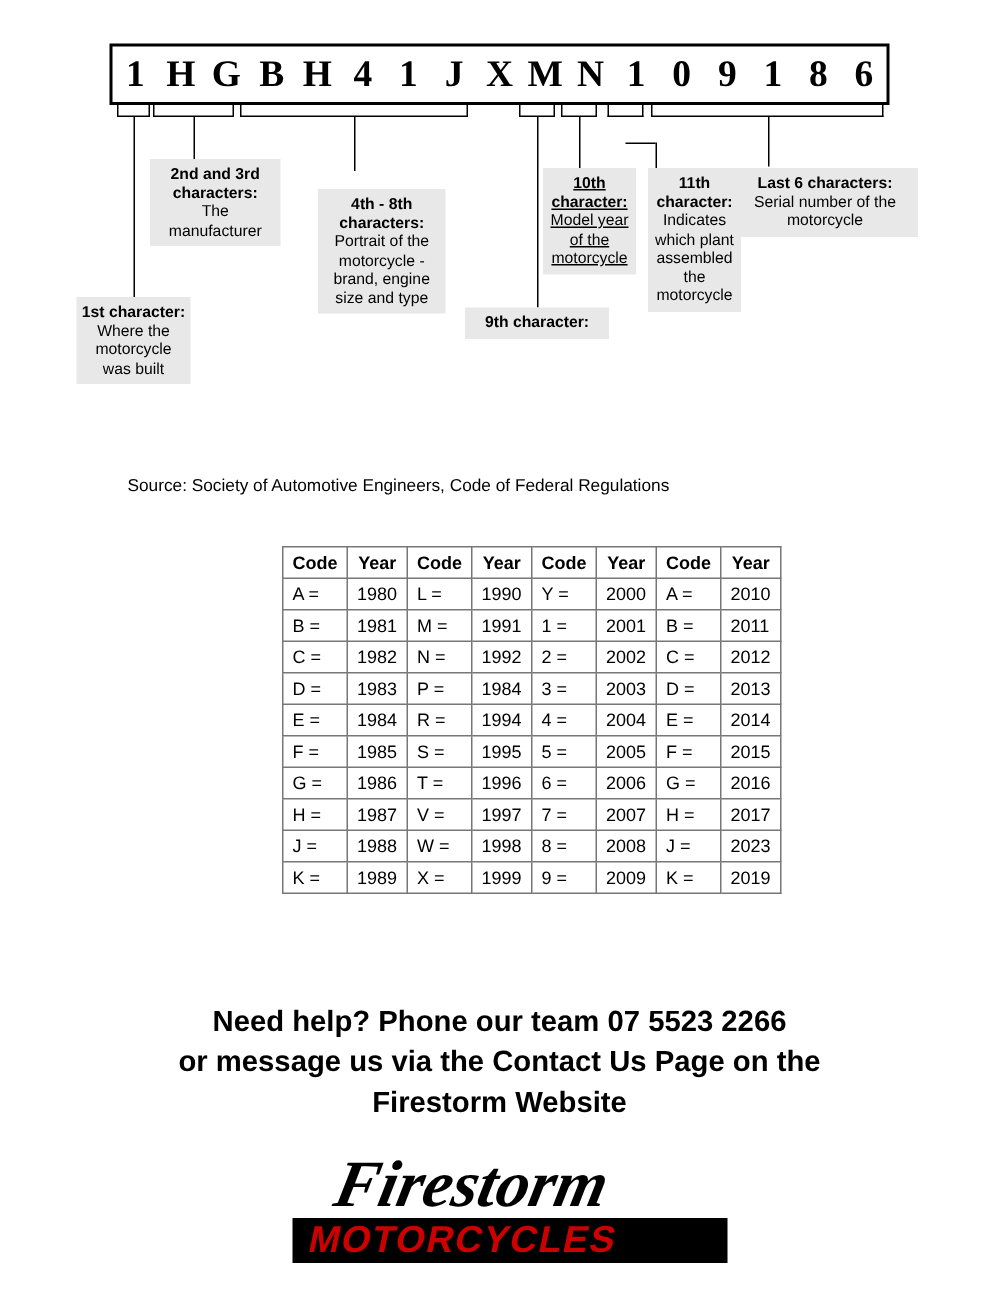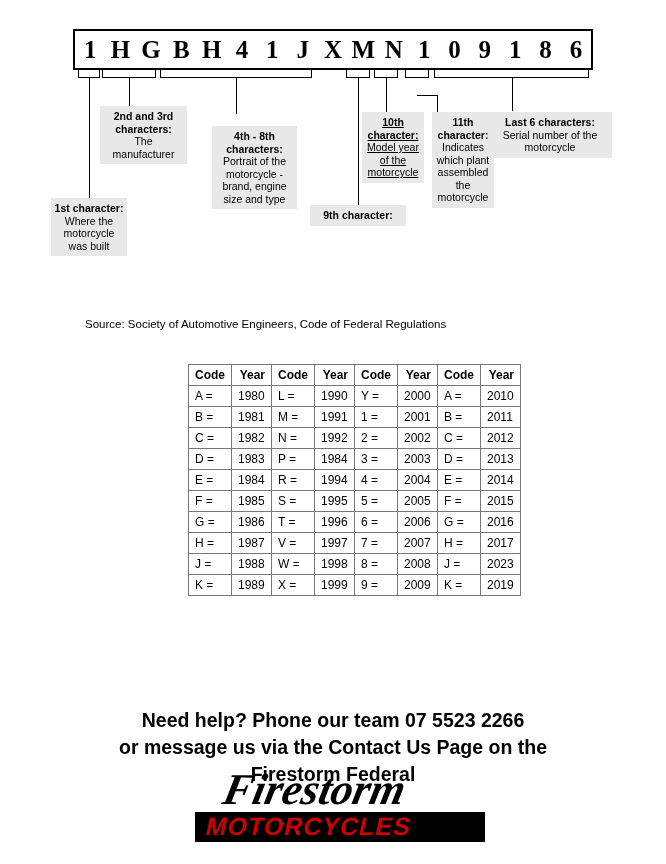--- a/index.html
+++ b/index.html
@@ -103,42 +103,41 @@
     border: 1px solid #777;
     padding: 2px 6px;
     height: 21px;
     box-sizing: border-box;
     text-align: left;
     font-weight: normal;
     white-space: nowrap;
   }
   table.year-table th {
     font-weight: bold;
-    text-align: right;
+    text-align: center;
   }
   table.year-table td.code,
   table.year-table th.code {
     width: 38px;
   }
   table.year-table td.year,
   table.year-table th.year {
     width: 40px;
   }
 
   
   #help-block {
     position: absolute;
     left: 0;
     top: 668px;
     width: 666px;
     text-align: center;
     font-size: 19.5px;
     font-weight: bold;
     line-height: 27px;
-    margin-top: 39px;
   }
 
   
   #logo {
     position: absolute;
     left: 175px;
     top: 762px;
     width: 330px;
     height: 88px;
   }
@@ -343,21 +342,21 @@
         <td class="code">K =</td>
         <td class="year">2019</td>
       </tr>
     </tbody>
   </table>
 </div>
 
 <div id="help-block">
   <div>Need help?  Phone our team 07 5523 2266</div>
   <div>or message us via the Contact Us Page on the</div>
-  <div>Firestorm Federal</div>
+  <div>Firestorm Website</div>
 </div>
 
 <div id="logo">
   <svg viewBox="0 0 330 88" width="330" height="88">
     <g transform="skewX(-12)">
       <text id="logo-top" x="55" y="42" font-family="'Liberation Serif', serif" font-size="44" font-weight="bold" font-style="italic" fill="#000000">Firestorm</text>
     </g>
     <rect x="20" y="50" width="290" height="30" fill="#000000"></rect>
     <g transform="skewX(-12)">
       <text id="logo-bottom" x="45" y="73" font-family="'Liberation Sans', sans-serif" font-size="25" font-weight="bold" letter-spacing="1" fill="#cc0000">MOTORCYCLES</text>

